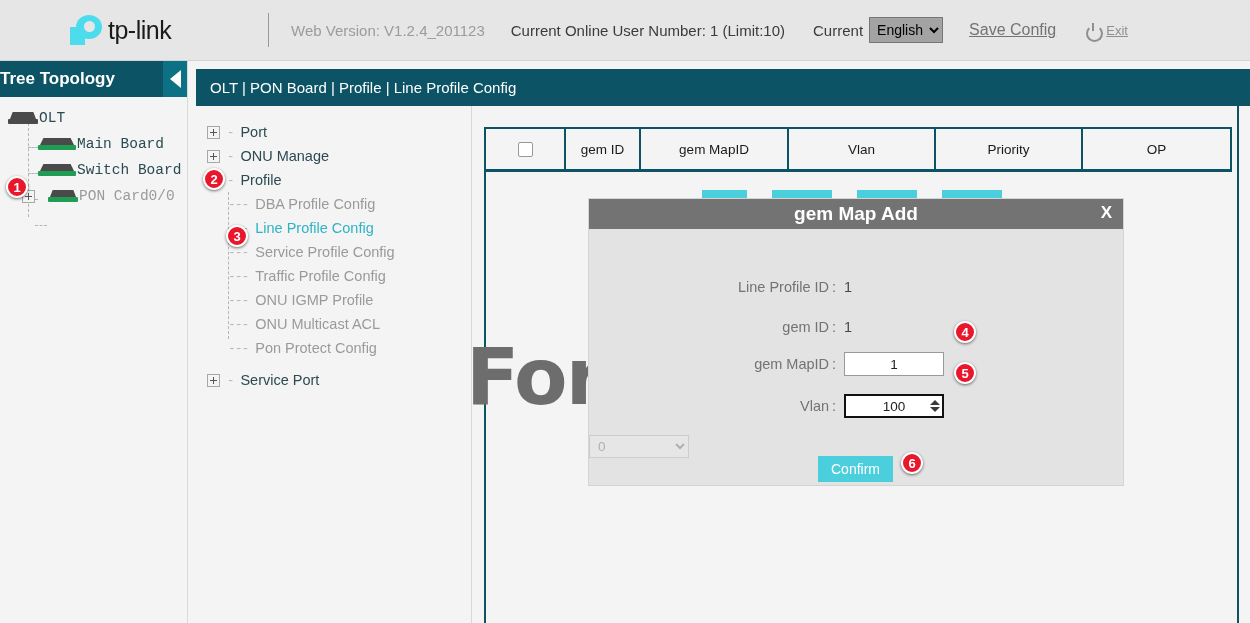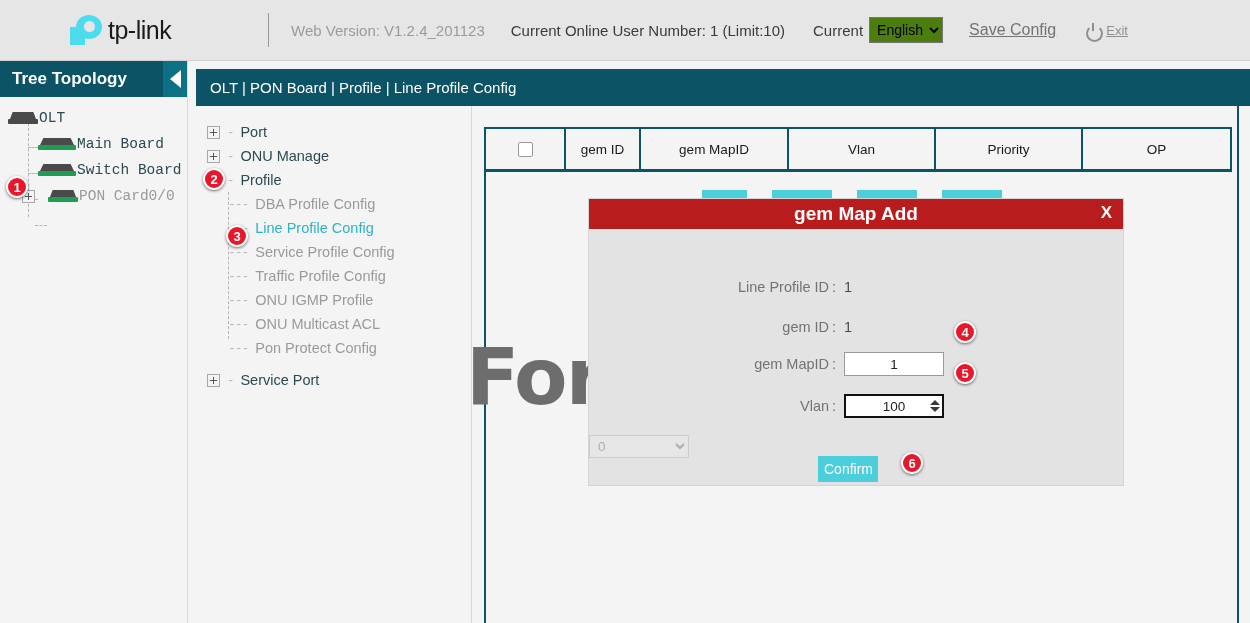--- a/index.html
+++ b/index.html
@@ -40,21 +40,21 @@
 
   .hdr-divider {
     width: 1px; height: 34px; background: #9a9a9a; margin-right: 22px;
   }
   .hdr-webver { font-size: 15px; color: #9b9b9b; margin-right: 26px; white-space: nowrap; }
   .hdr-online { font-size: 15px; color: #3b3b3b; margin-right: 28px; white-space: nowrap; }
   .hdr-langlabel { font-size: 15px; color: #3b3b3b; margin-right: 6px; }
   .hdr-select {
     font-family: "Liberation Sans", sans-serif;
     font-size: 14px; height: 26px; padding: 1px 3px;
-    border: 1px solid #767676; background: #4d7c0f; color: #000;
+    border: 1px solid #767676; background: #a3a3a3; color: #000;
   }
   .hdr-save {
     font-size: 16px; color: #737373; text-decoration: underline;
     margin-left: 26px; cursor: pointer; white-space: nowrap;
   }
   .hdr-exit-wrap { display: flex; align-items: center; margin-left: 30px; gap: 5px; }
   .power-ico { width: 15px; height: 15px; position: relative; }
   .power-ico::before {
     content: ""; position: absolute; left: 0; top: 2px;
     width: 13px; height: 13px; border: 2px solid #8f8f8f; border-radius: 50%;
@@ -69,21 +69,21 @@
   
   .tree-panel {
     position: absolute; left: 0; top: 61px; width: 188px; height: 562px;
     background: #f4f4f4; border-right: 1px solid #dadada;
   }
   .tree-head {
     height: 36px; background: #0b5365; display: flex; align-items: center;
     position: relative;
   }
   .tree-head-title {
-    color: #fff; font-size: 17px; font-weight: bold; padding-left: 12px;
+    color: #fff; font-size: 17px; font-weight: bold; 
   }
   .tree-collapse {
     position: absolute; right: 0; top: 0; width: 24px; height: 36px;
     background: #0d7186; display: flex; align-items: center; justify-content: center;
     cursor: pointer;
   }
   .tri-left {
     width: 0; height: 0;
     border-top: 9px solid transparent; border-bottom: 9px solid transparent;
     border-right: 11px solid #fff;
@@ -209,21 +209,21 @@
   .wm-wifi {
     position: absolute; left: 175px; top: 0px; width: 64px; height: 42px;
   }
 
   
   .dialog {
     position: absolute; left: 589px; top: 199px; width: 534px; height: 286px;
     background: #e3e3e3; box-shadow: 0 0 0 1px #d4d4d4;
   }
   .dlg-title {
-    height: 30px; background: #b91c1c; position: relative;
+    height: 30px; background: #737373; position: relative;
     display: flex; align-items: center; justify-content: center;
   }
   .dlg-title-text { color: #fff; font-size: 19px; font-weight: bold; }
   .dlg-close {
     position: absolute; right: 11px; top: 4px;
     color: #fff; font-size: 17px; font-weight: bold; cursor: pointer;
   }
   .dlg-body { position: relative; height: 256px; }
 
   .frow {
@@ -255,21 +255,21 @@
   .spin .dn {
     width: 0; height: 0; border-left: 5px solid transparent; border-right: 5px solid transparent;
     border-top: 5px solid #3a3a3a;
   }
   .fselect {
     width: 100px; height: 23px; border: 1px solid #c4c4c4; background: #e8e8e8;
     color: #9a9a9a; font-family: "Liberation Sans", sans-serif; font-size: 13.5px;
     padding-left: 4px;
   }
   .confirm-btn {
-    position: absolute; left: 818px; top: 456px; width: 60px; height: 26px;
+    position: absolute; left: 818px; top: 456px; width: 75px; height: 26px;
     background: #4ccfdd; color: #fff; border: none; font-size: 14px;
     font-family: "Liberation Sans", sans-serif; cursor: pointer;
   }
 
   
   .badge {
     position: absolute; width: 22px; height: 22px; border-radius: 50%;
     background: #e8172b; color: #fff; font-size: 13px; font-weight: bold;
     display: flex; align-items: center; justify-content: center;
     border: 2px solid #fff;

